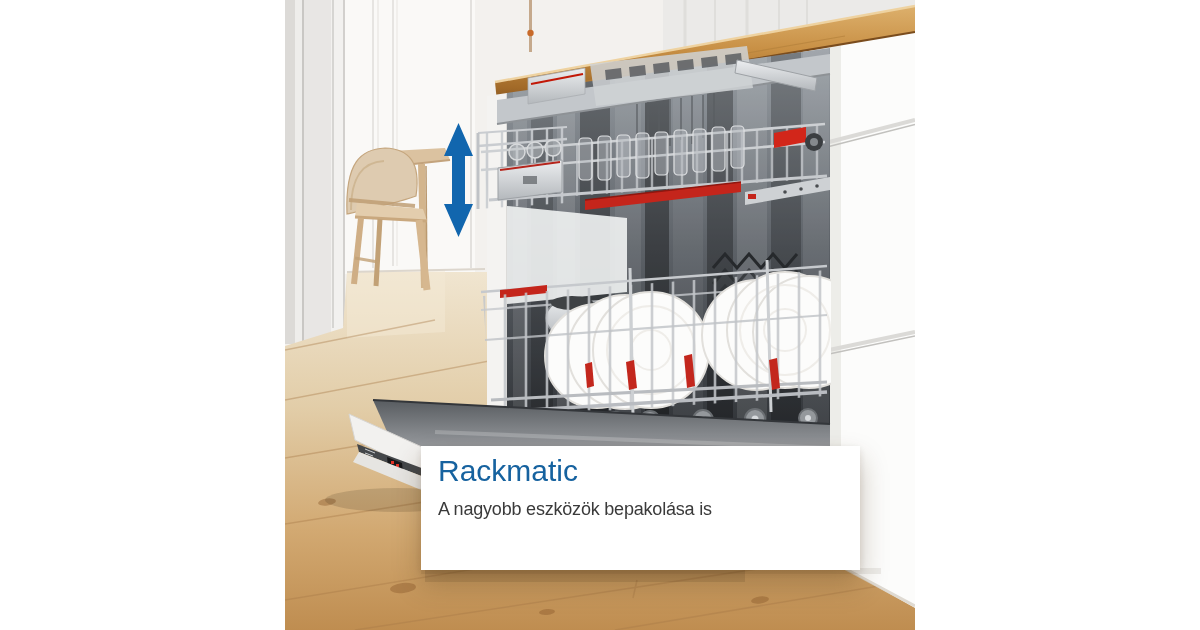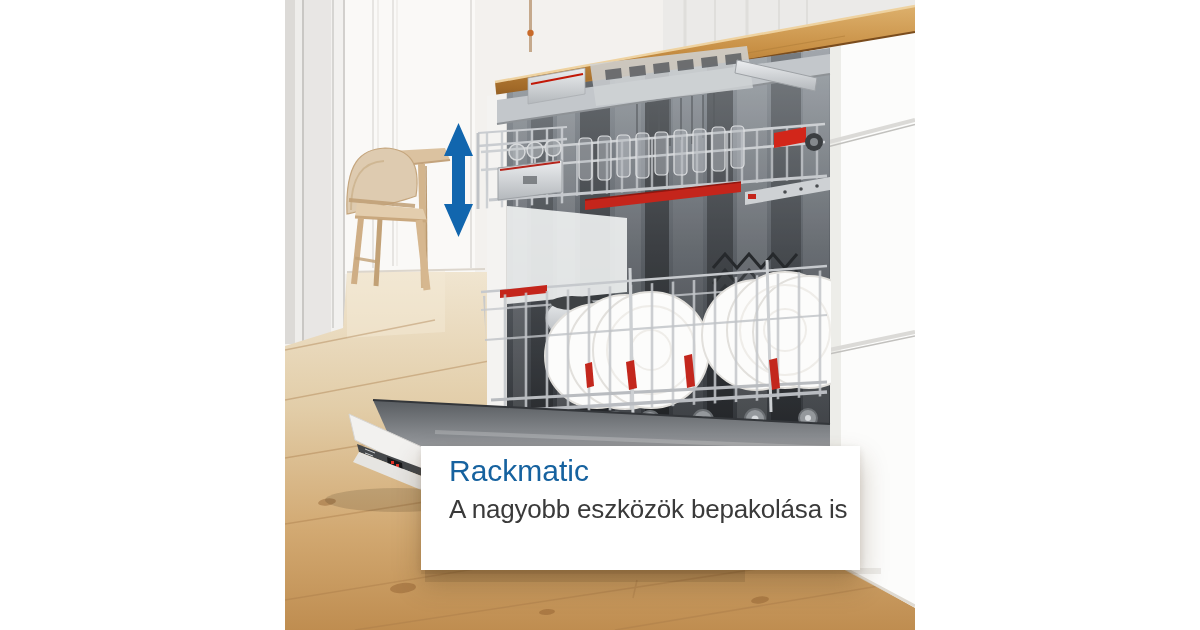--- a/index.html
+++ b/index.html
@@ -1,23 +1,23 @@
 <!DOCTYPE html>
 <html><head>
 <meta charset="utf-8">
 <style>
   html,body{margin:0;padding:0;background:#ffffff;}
   .stage{position:relative;width:1200px;height:630px;background:#ffffff;overflow:hidden;
          font-family:"Liberation Sans",sans-serif;}
   .photo-wrap{position:absolute;left:285px;top:0;width:630px;height:630px;}
   .caption-card{position:absolute;left:421px;top:446px;width:439px;height:124px;
-    background:#ffffff;box-sizing:border-box;padding:6px 8px 0 28px;overflow:hidden;
+    background:#ffffff;box-sizing:border-box;padding:6px 8px 0 17px;overflow:hidden;
     box-shadow:0 14px 26px rgba(72,48,16,.28), 0 3px 8px rgba(72,48,16,.12);}
   .caption-title{font-size:30px;line-height:38px;font-weight:400;color:#16629f;letter-spacing:0;}
-  .caption-body{margin-top:2px;font-size:26px;line-height:34px;font-weight:400;color:#3a3a3a;
+  .caption-body{margin-top:2px;font-size:18px;line-height:34px;font-weight:400;color:#3a3a3a;
     letter-spacing:-0.2px;white-space:nowrap;}
 </style>
 </head>
 <body>
 
 <div class="stage">
 
   <div class="photo-wrap">
   <svg width="630" height="630" viewBox="0 0 630 630">
     <defs>

